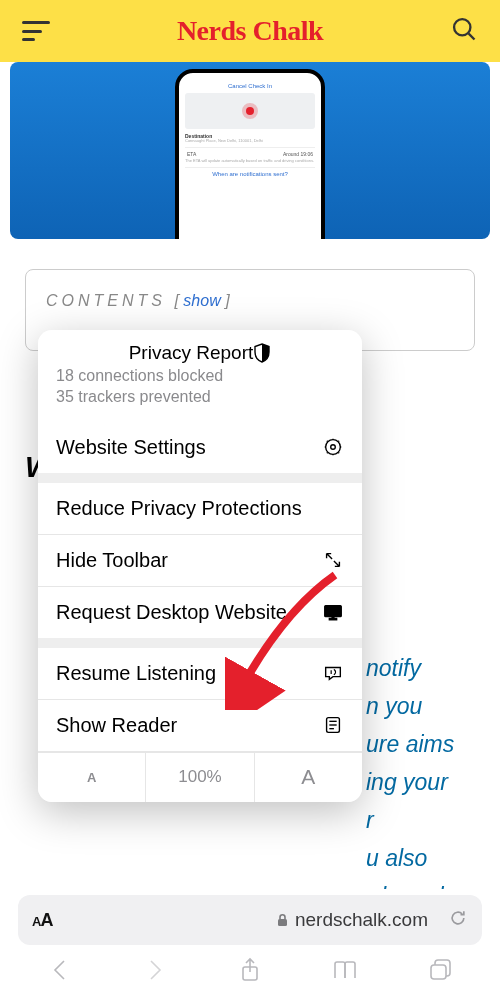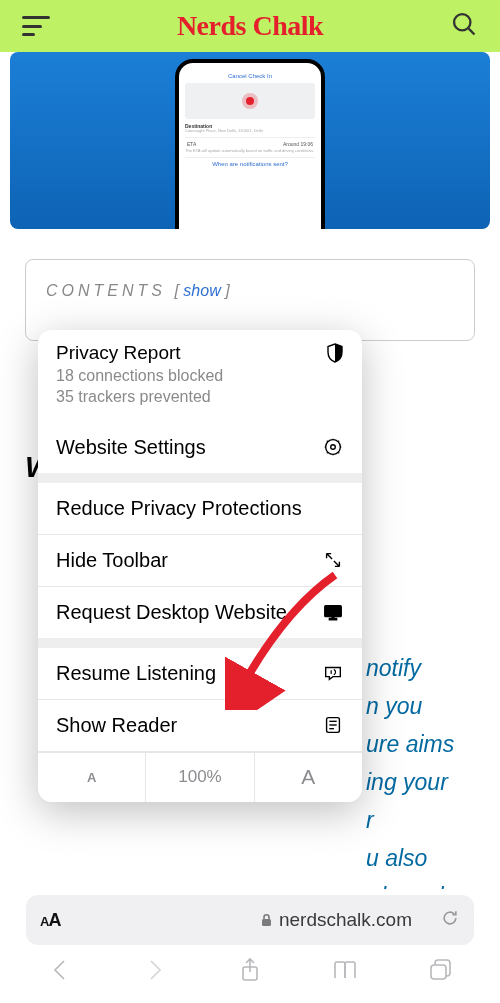--- a/index.html
+++ b/index.html
@@ -1,18 +1,18 @@
 <!DOCTYPE html>
 <html><head>
 <meta charset="utf-8">
 <style>
   * { box-sizing: border-box; margin: 0; padding: 0; }
   html, body { width:500px; height:1003px; font-family: -apple-system, Helvetica, Arial, sans-serif; background:#fff; overflow:hidden; }
   
-  .top-bar { height:52px; display:flex; align-items:center; justify-content:space-between; padding:8px 22px; background:#bef264; }
+  .top-bar { height:62px; display:flex; align-items:center; justify-content:space-between; padding:8px 22px; background:#fde047; }
   .hamburger { width:28px; height:20px; display:flex; flex-direction:column; justify-content:space-between; cursor:pointer; }
   .hamburger span { display:block; height:3px; background:#333; border-radius:2px; }
   .hamburger span:nth-child(1){width:100%;}
   .hamburger span:nth-child(2){width:70%;}
   .hamburger span:nth-child(3){width:45%;}
   .brand { font-weight:900; font-size:28px; color:#e4202c; font-family: Georgia, serif; letter-spacing:-0.5px; }
   .search-ico svg { width:28px; height:28px; stroke:#333; }
   
   .hero { margin:0 10px 10px; height:177px; background:linear-gradient(#1b7fd6,#0e63b5); border-radius:8px; display:flex; align-items:flex-end; justify-content:center; overflow:hidden; }
   .phone { width:150px; height:200px; background:#fff; border:4px solid #000; border-radius:18px; padding:6px 6px 8px; position:relative; margin-bottom:-30px; font-size:5px; color:#555; }
@@ -28,34 +28,34 @@
   .contents-box .show { color:#2f6fd0; letter-spacing:0; text-transform:none;}
   
   .body-text { font-size:23px; line-height:1.65; color:#0369a1; margin-top:110px; padding-left:6px; }
   
   .popup { position:absolute; left:38px; top:330px; width:324px; background:#f9f9f9; border-radius:14px; box-shadow:0 10px 40px rgba(0,0,0,.25); overflow:hidden; }
   .popup .sect { background:#fff; }
   .popup .row { display:flex; align-items:center; justify-content:space-between; padding:14px 18px; border-bottom:1px solid #e6e6e6; font-size:20px; color:#000; cursor:pointer; }
   .popup .row:last-child{border-bottom:none;}
   .popup .gap { height:10px; background:#eeeeee; }
   .popup .head { padding:12px 18px 14px; }
-  .popup .head .title { font-size:19px; font-weight:400; color:#000; margin-bottom:2px; display:flex; justify-content:space-between; align-items:center;}
+  .popup .head .title { font-size:19px; font-weight:400; color:#000; margin-bottom:2px; display:flex; justify-content:center; align-items:center;}
   .popup .head .sub { font-size:16px; color:#8a8a8d; line-height:1.3; }
   .popup .ico { width:22px; height:22px; display:flex; align-items:center; justify-content:center; }
   .popup .ico svg { width:22px; height:22px; stroke:#000; fill:none; stroke-width:1.5;}
   .popup .zoom { display:flex; height:50px; border-top:1px solid #e6e6e6;}
   .popup .zoom > div { flex:1; display:flex; align-items:center; justify-content:center; border-right:1px solid #e6e6e6; font-size:17px; color:#8d8d91;}
   .popup .zoom > div:last-child{border-right:none;}
   .popup .zoom .small{font-size:13px; font-weight:600;}
   .popup .zoom .big{font-size:21px; font-weight:400;}
   
   .arrow { position:absolute; left:225px; top:560px; pointer-events:none; }
   
   .bottom { position:absolute; left:0; bottom:0; width:100%; background:#fff; }
-  .url-bar { margin:6px 26px 0; height:50px; background:#f0f0f2; border-radius:12px; display:flex; align-items:center; padding:0 14px; gap:28px; color:#5b5b5e; }
+  .url-bar { margin:6px 18px 0; height:50px; background:#f0f0f2; border-radius:12px; display:flex; align-items:center; padding:0 14px; gap:20px; color:#5b5b5e; }
   .url-bar .aa { font-weight:600; font-size:18px; letter-spacing:-1px; color:#111;}
   .url-bar .aa .sm{font-size:13px;}
   .url-bar .domain { flex:1; text-align:center; font-size:19px; color:#3a3a3c; display:flex; align-items:center; justify-content:flex-end; gap:6px;}
   .url-bar .reload svg{ width:20px; height:20px; stroke:#9a9a9e; fill:none; stroke-width:2;}
   .tabbar { height:58px; display:flex; align-items:center; justify-content:space-around; padding:0 12px 8px;}
   .tabbar .tb { width:32px; height:32px; display:flex; align-items:center; justify-content:center;}
   .tabbar svg { stroke:#b8b8bc; fill:none; stroke-width:1.6;}
   
   .shield-half{ width:18px; height:20px; position:relative;}
   .shield-half svg{width:18px;height:20px;}

